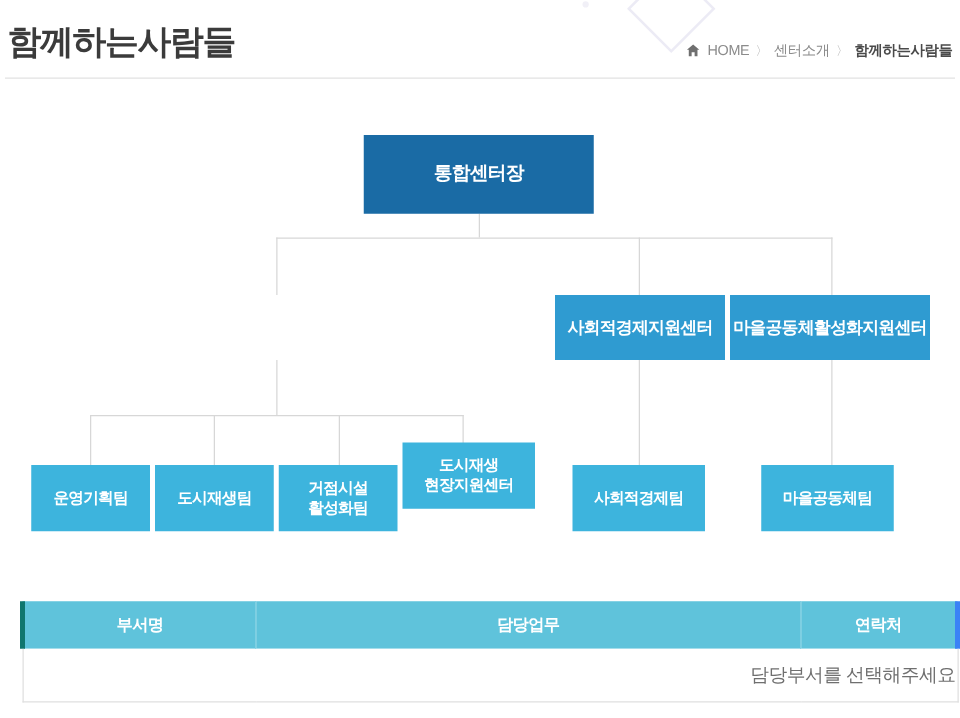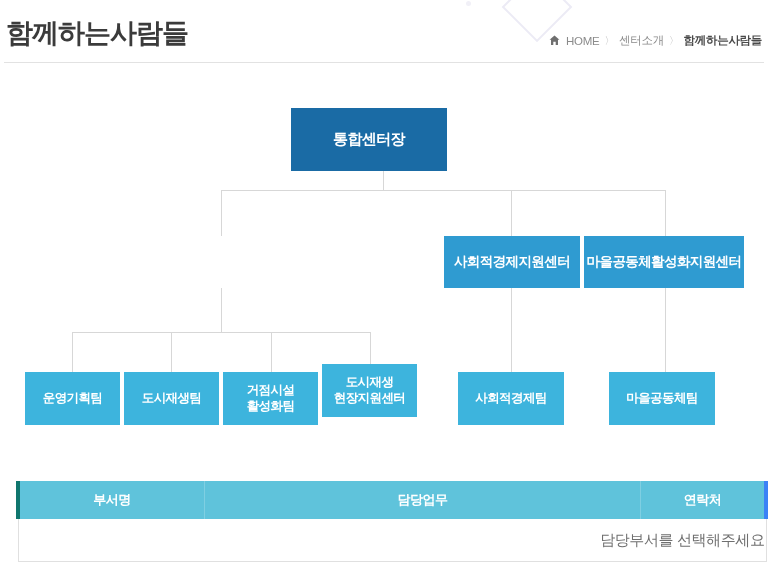--- a/index.html
+++ b/index.html
@@ -197,21 +197,21 @@
   <div class="connector v" style="left:221px; top:225px; height:44px;"></div>
   <div class="connector h" style="left:72px;  top:269px; width:299px;"></div>
   <div class="connector v" style="left:72px;  top:269px; height:40px;"></div>
   <div class="connector v" style="left:171px; top:269px; height:40px;"></div>
   <div class="connector v" style="left:271px; top:269px; height:40px;"></div>
   <div class="connector v" style="left:370px; top:269px; height:40px;"></div>
 
   <div class="connector v" style="left:511px; top:225px; height:84px;"></div>
   <div class="connector v" style="left:665px; top:225px; height:84px;"></div>
 
-  <div class="node lvl1" style="left:291px; top:45px; width:156px; height:63px;">
+  <div class="node lvl1" style="left:291px; top:45px; width:184px; height:63px;">
     <span>통합센터장</span>
   </div>
 
   <div class="node lvl2" style="left:444px; top:173px; width:136px; height:52px;">
     <span>사회적경제지원센터</span>
   </div>
   <div class="node lvl2" style="left:584px; top:173px; width:160px; height:52px;">
     <span>마을공동체활성화지원센터</span>
   </div>
 
@@ -220,21 +220,21 @@
   </div>
   <div class="node lvl3" style="left:124px; top:309px; width:95px; height:53px;">
     <span>도시재생팀</span>
   </div>
   <div class="node lvl3" style="left:223px; top:309px; width:95px; height:53px;">
     <span>
       <span>거점시설</span><br>
       <span>활성화팀</span>
     </span>
   </div>
-  <div class="node lvl3" style="left:322px; top:301px; width:95px; height:53px;">
+  <div class="node lvl3" style="left:322px; top:291px; width:106px; height:53px;">
     <span>
       <span>도시재생</span><br>
       <span>현장지원센터</span>
     </span>
   </div>
   <div class="node lvl3" style="left:458px; top:309px; width:106px; height:53px;justify-content:center;">
     <span>사회적경제팀</span>
   </div>
   <div class="node lvl3" style="left:609px; top:309px; width:106px; height:53px;">
     <span>마을공동체팀</span>

